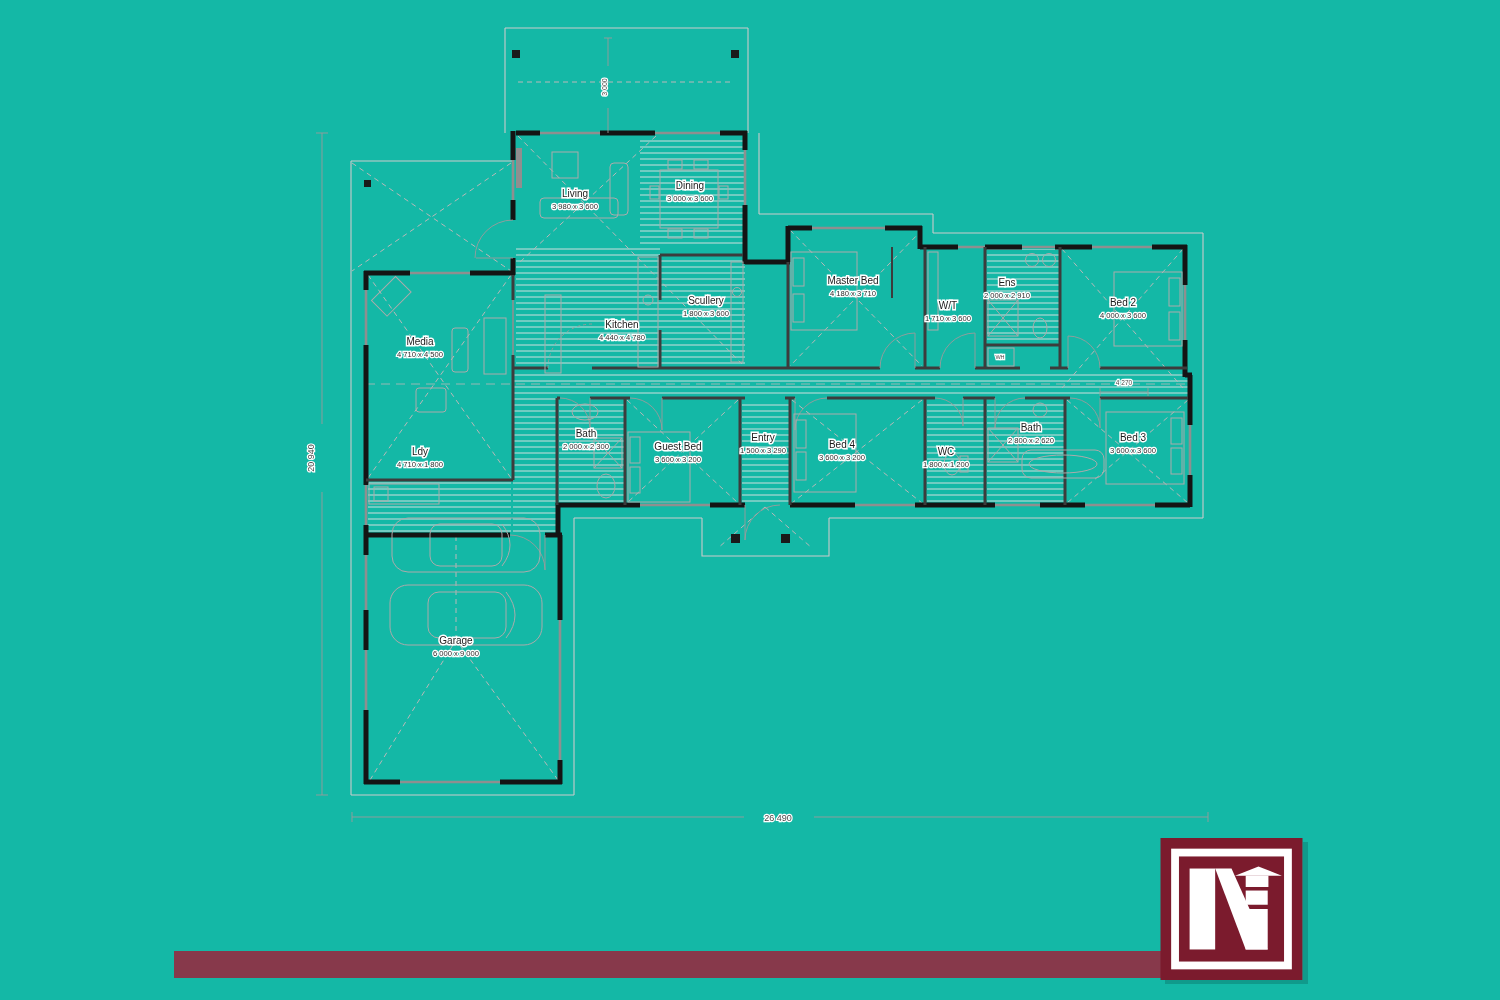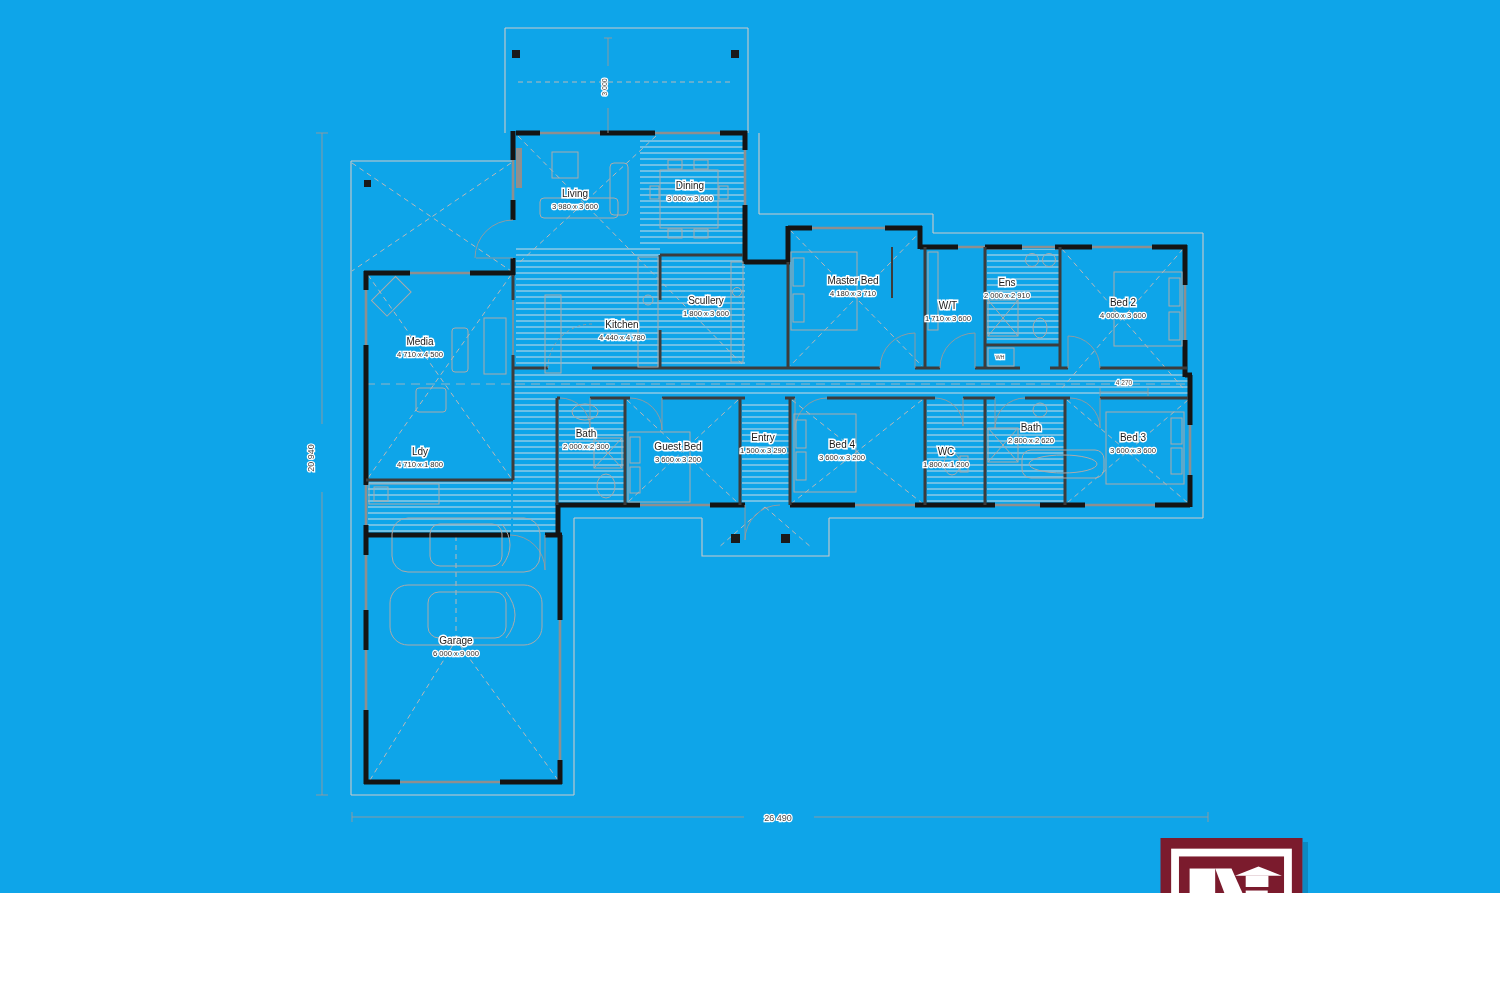--- a/index.html
+++ b/index.html
@@ -1,16 +1,16 @@
 <!DOCTYPE html>
 <html><head>
 <meta charset="utf-8">
 <style>
   html,body{margin:0;padding:0;background:#fff;}
-  .stage{position:relative;width:1500px;height:893px;overflow:hidden;background:#0ea5e9;
+  .stage{position:relative;width:1500px;height:1000px;overflow:hidden;background:#14b8a6;
          font-family:"Liberation Sans",sans-serif;}
   svg.plan{position:absolute;left:0;top:0;}
   .room-name{font-family:"Liberation Sans",sans-serif;font-size:10px;fill:#1b1b1b;
              text-anchor:middle;paint-order:stroke;stroke:#ffffff;stroke-width:3px;}
   .room-dims{font-family:"Liberation Sans",sans-serif;font-size:7.6px;fill:#2b2b2b;
              text-anchor:middle;paint-order:stroke;stroke:#ffffff;stroke-width:2.6px;}
   .anno{font-family:"Liberation Sans",sans-serif;fill:#4a4a4a;text-anchor:middle;
         paint-order:stroke;stroke:#ffffff;stroke-width:2.4px;}
   .footer-bar{position:absolute;left:174px;top:951px;width:990px;height:27px;}
   .logo-box{position:absolute;left:1160px;top:838px;width:143px;height:142px;

